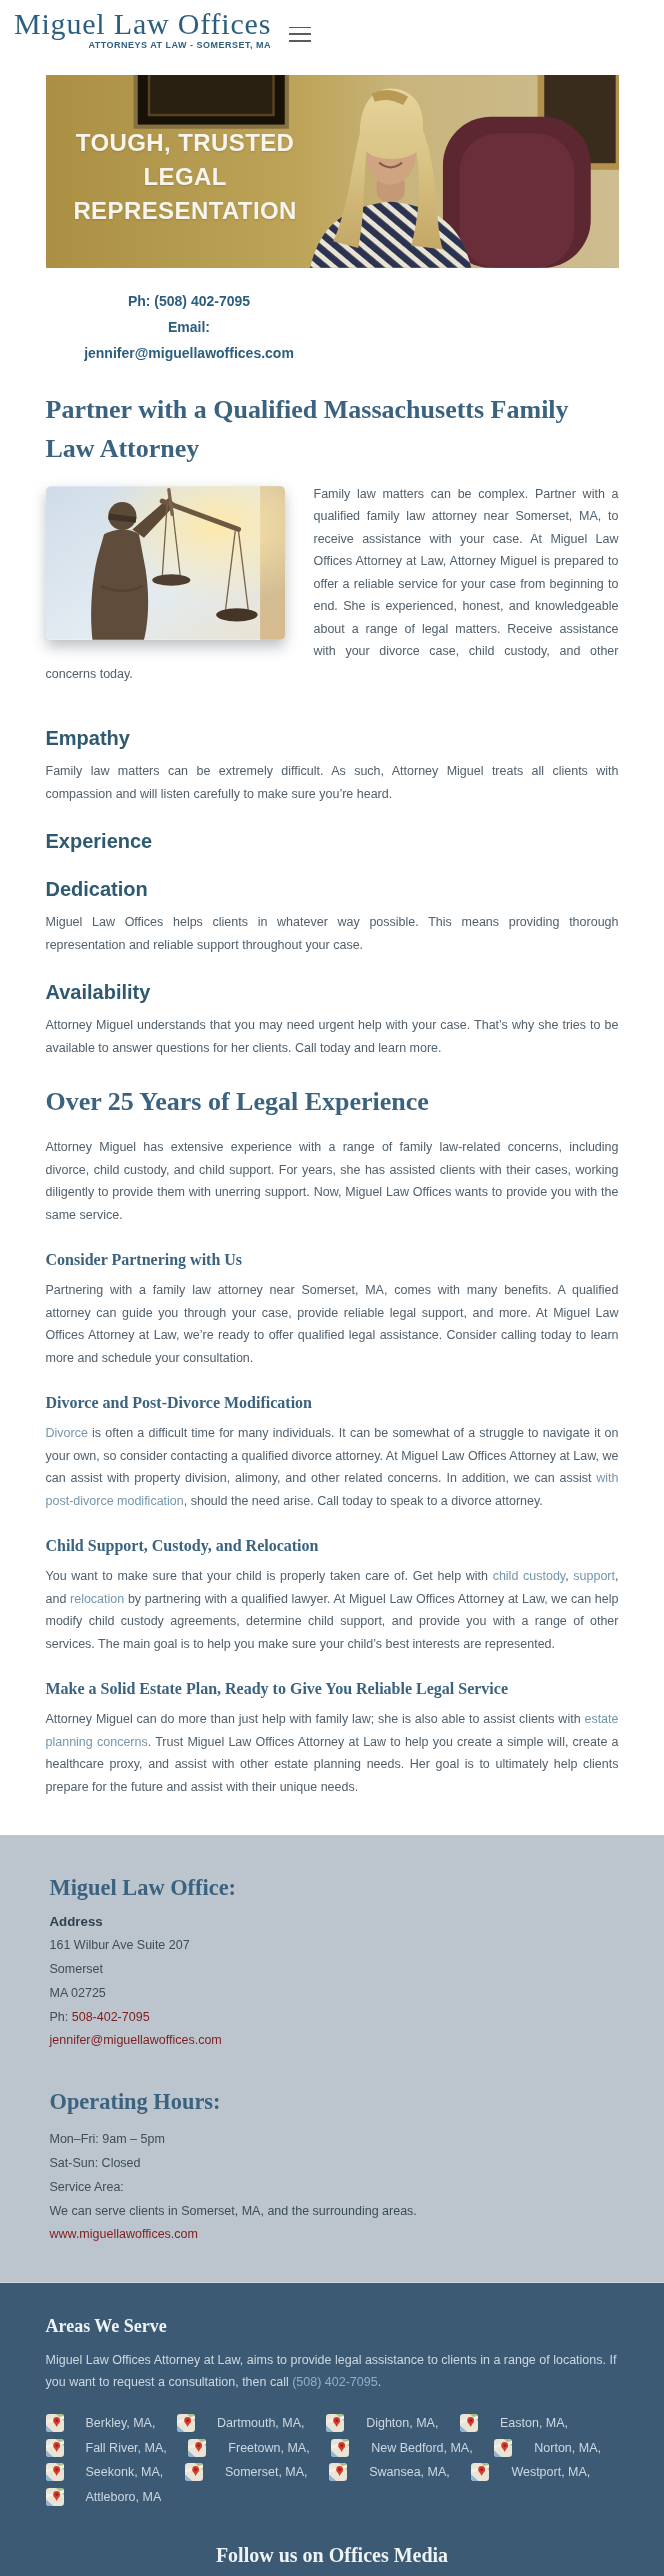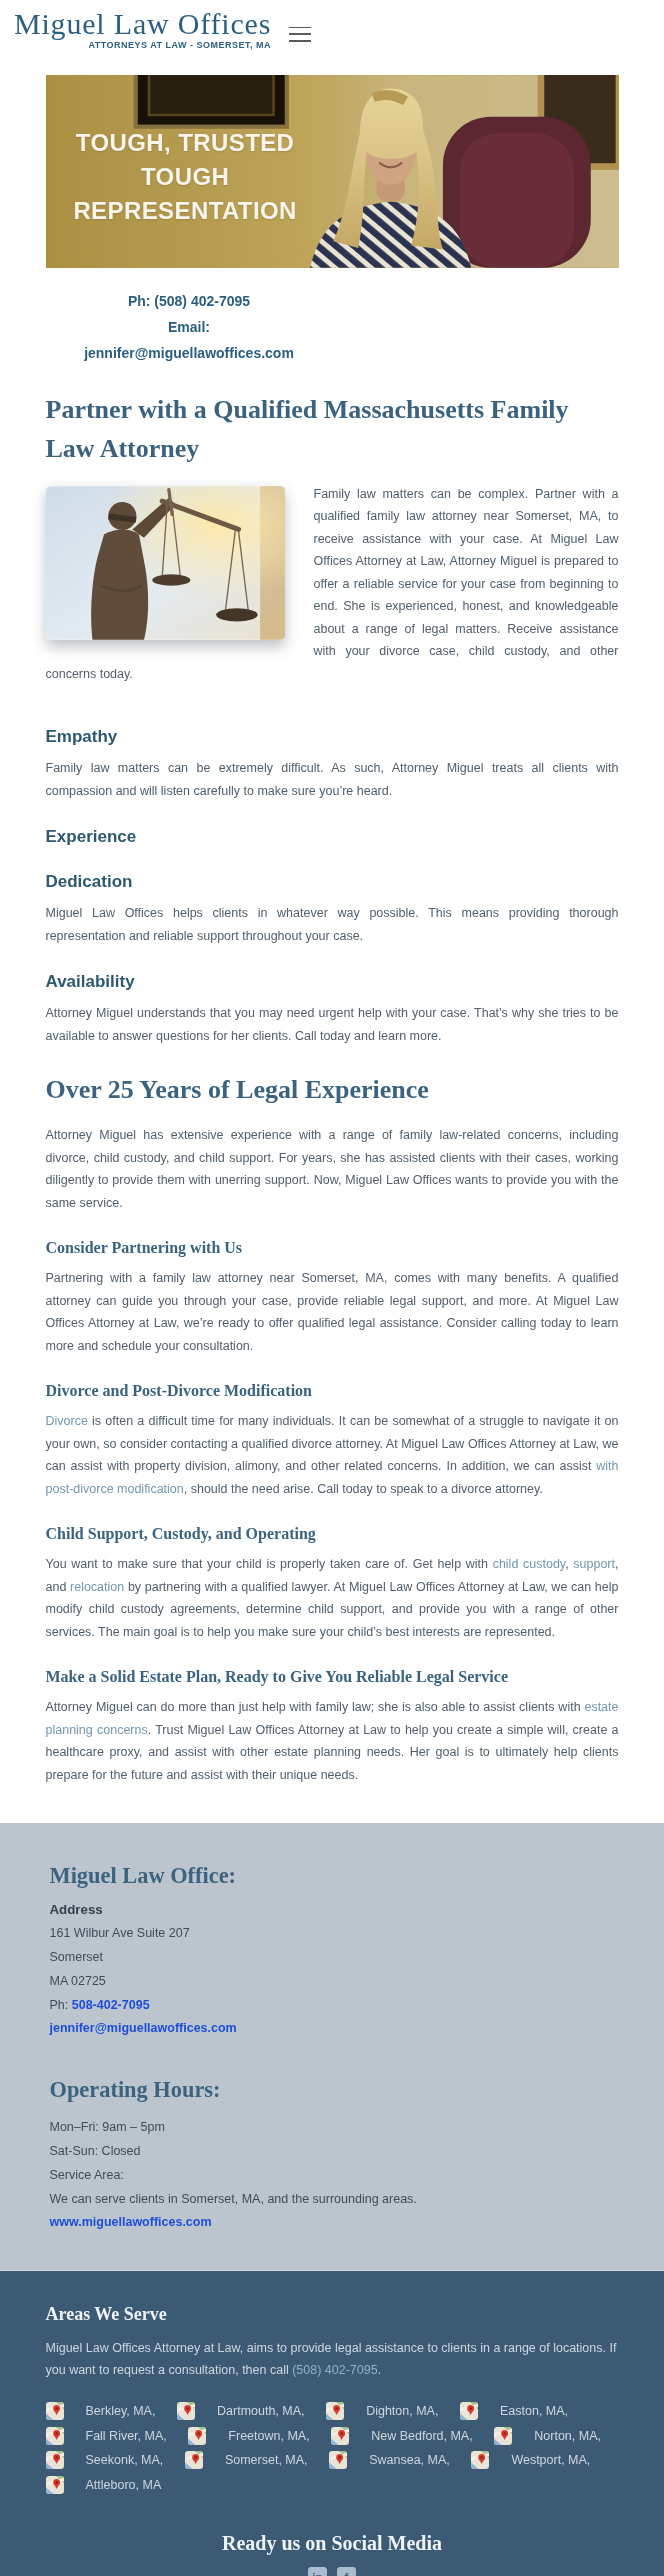--- a/index.html
+++ b/index.html
@@ -38,21 +38,21 @@
     width:286px;margin:21.6px 0 0 46px;text-align:center;
     color:#2b5e7e;font-weight:700;font-size:14px;line-height:1.85;
   }
   .contact-block .link{color:#2b5e7e;text-decoration:none;cursor:pointer;}
 
   
   h1.big-serif,h2.big-serif{
     font-family:"Liberation Serif",serif;color:#3b6380;font-weight:700;
     font-size:26px;line-height:1.5;margin:23px 0 15px 0;
   }
-  h3.feature{font-size:17px;font-weight:700;color:#2d5971;margin:25px 0 10px 0;}
+  h3.feature{font-size:20px;font-weight:700;color:#2d5971;margin:25px 0 10px 0;}
   h4.serif-sub{
     font-family:"Liberation Serif",serif;font-size:16px;font-weight:700;
     color:#3b6380;margin:25px 0 10px 0;
   }
   p.body{font-size:12.5px;line-height:1.8;text-align:justify;margin:0 0 16.6px 0;color:#51606c;}
   .inline-link{color:#7396ad;text-decoration:none;cursor:pointer;}
 
   .statue-wrap{
     float:left;width:239px;height:154px;margin:3.3px 29px 8.3px 0;
     border-radius:5px;overflow:hidden;box-shadow:0 6.6px 13.3px rgba(40,50,60,.3);
@@ -65,21 +65,21 @@
     background:#bcc5ce;margin-top:37px;padding:40px 0 35px 8px;
     border-bottom:1.7px solid #cdd6de;color:#3d4d59;
   }
   .footer-light h2{
     font-family:"Liberation Serif",serif;font-size:22.4px;font-weight:700;
     color:#3b6380;margin:0 0 13.3px 0;
   }
   .footer-light h2.hours{margin-top:36px;}
   .footer-light .addr-label{font-weight:700;font-size:13.3px;color:#30414e;margin-bottom:5px;}
   .footer-light .line{font-size:12.5px;line-height:1.9;}
-  .footer-light .link{color:#1d4ed8;text-decoration:none;cursor:pointer;font-weight:bold;}
+  .footer-light .link{color:#7f1d1d;text-decoration:none;cursor:pointer;}
 
   
   .footer-dark{background:#3d5a74;color:#ccd8e1;padding:33px 0 25px 0;}
   .footer-dark h2{
     font-family:"Liberation Serif",serif;font-size:18px;font-weight:700;
     color:#eef3f6;margin:0 0 13.3px 0;
   }
   .footer-dark p.intro{font-size:12.5px;line-height:1.75;margin:0 0 20px 0;text-align:left;}
   .footer-dark .link{color:#8fb0ca;text-decoration:none;cursor:pointer;}
   .areas{display:flex;flex-wrap:wrap;row-gap:6.6px;column-gap:21.6px;font-size:12.5px;}
@@ -146,21 +146,21 @@
     <ellipse cx="415" cy="95" rx="30" ry="37" fill="#cfa480"></ellipse>
     <path d="M402 106 q13 10 26 0" stroke="#8a5a48" stroke-width="2.5" fill="none" stroke-linecap="round"></path>
     <circle cx="404" cy="88" r="2.6" fill="#4a3a30"></circle>
     <circle cx="426" cy="88" r="2.6" fill="#4a3a30"></circle>
 
     <path d="M378 70 C378 30 398 16 415 16 C440 16 456 34 454 66 C474 120 468 180 478 210 L440 205 C452 160 450 120 446 92 C436 104 396 104 386 92 C382 130 384 170 376 208 L346 200 C364 160 368 110 378 70 Z" fill="url(#hair)"></path>
     <path d="M392 22 q22 -10 44 4 l-6 10 q-18 -10 -34 -4 Z" fill="#b99a55"></path>
   </svg>
   <div class="hero-text">
     <div>TOUGH, TRUSTED</div>
-    <div>TOUGH</div>
+    <div>LEGAL</div>
     <div>REPRESENTATION</div>
   </div>
 </div>
 
 <div class="contact-block">
   <div class="link">Ph: (508) 402-7095</div>
   <div>Email:</div>
   <div class="link">jennifer@miguellawoffices.com</div>
 </div>
 
@@ -217,21 +217,21 @@
 
   <h2 class="big-serif">Over 25 Years of Legal Experience</h2>
   <p class="body">Attorney Miguel has extensive experience with a range of family law-related concerns, including divorce, child custody, and child support. For years, she has assisted clients with their cases, working diligently to provide them with unerring support. Now, Miguel Law Offices wants to provide you with the same service.</p>
 
   <h4 class="serif-sub">Consider Partnering with Us</h4>
   <p class="body">Partnering with a family law attorney near Somerset, MA, comes with many benefits. A qualified attorney can guide you through your case, provide reliable legal support, and more. At Miguel Law Offices Attorney at Law, we’re ready to offer qualified legal assistance. Consider calling today to learn more and schedule your consultation.</p>
 
   <h4 class="serif-sub">Divorce and Post-Divorce Modification</h4>
   <p class="body"><span class="inline-link">Divorce</span><span> is often a difficult time for many individuals. It can be somewhat of a struggle to navigate it on your own, so consider contacting a qualified divorce attorney. At Miguel Law Offices Attorney at Law, we can assist with property division, alimony, and other related concerns. In addition, we can assist </span><span class="inline-link">with post-divorce modification</span><span>, should the need arise. Call today to speak to a divorce attorney.</span></p>
 
-  <h4 class="serif-sub">Child Support, Custody, and Operating</h4>
+  <h4 class="serif-sub">Child Support, Custody, and Relocation</h4>
   <p class="body"><span>You want to make sure that your child is properly taken care of. Get help with </span><span class="inline-link">child custody</span><span>, </span><span class="inline-link">support</span><span>, and </span><span class="inline-link">relocation</span><span> by partnering with a qualified lawyer. At Miguel Law Offices Attorney at Law, we can help modify child custody agreements, determine child support, and provide you with a range of other services. The main goal is to help you make sure your child’s best interests are represented.</span></p>
 
   <h4 class="serif-sub">Make a Solid Estate Plan, Ready to Give You Reliable Legal Service</h4>
   <p class="body"><span>Attorney Miguel can do more than just help with family law; she is also able to assist clients with </span><span class="inline-link">estate planning concerns</span><span>. Trust Miguel Law Offices Attorney at Law to help you create a simple will, create a healthcare proxy, and assist with other estate planning needs. Her goal is to ultimately help clients prepare for the future and assist with their unique needs.</span></p>
 
 </main>
 
 <section class="footer-light">
   <div class="container">
     <h2>Miguel Law Office:</h2>
@@ -407,21 +407,21 @@
             <path d="M12 0 L22 0 L22 9 Z" fill="#a4c287"></path>
             <path d="M0 8 L22 2 L22 6 L0 12 Z" fill="#f3efe2"></path>
             <circle cx="13" cy="8" r="4.2" fill="#d93a2b"></circle>
             <path d="M13 16 L9.6 9.5 L16.4 9.5 Z" fill="#d93a2b"></path>
             <circle cx="13" cy="8" r="1.6" fill="#8c1f16"></circle>
           </svg>
           <span>Attleboro, MA</span>
         </span>
     </div>
 
-    <div class="social-heading">Ready us on Social Media</div>
+    <div class="social-heading">Follow us on Offices Media</div>
     <div class="social-row">
       <div class="social-btn">in</div>
       <div class="social-btn">f</div>
     </div>
 
   </div>
 </footer>
 
 
 </body></html>

